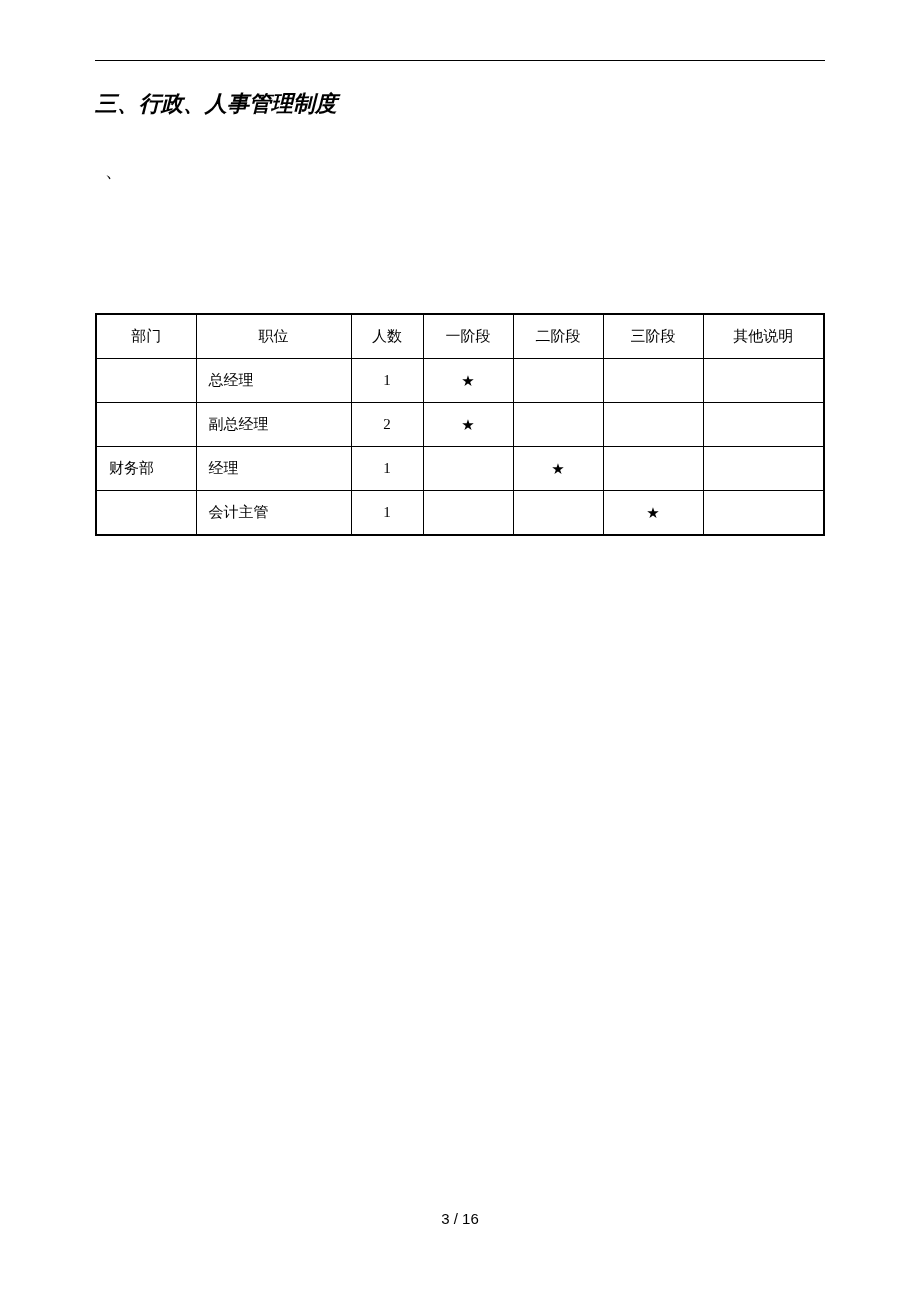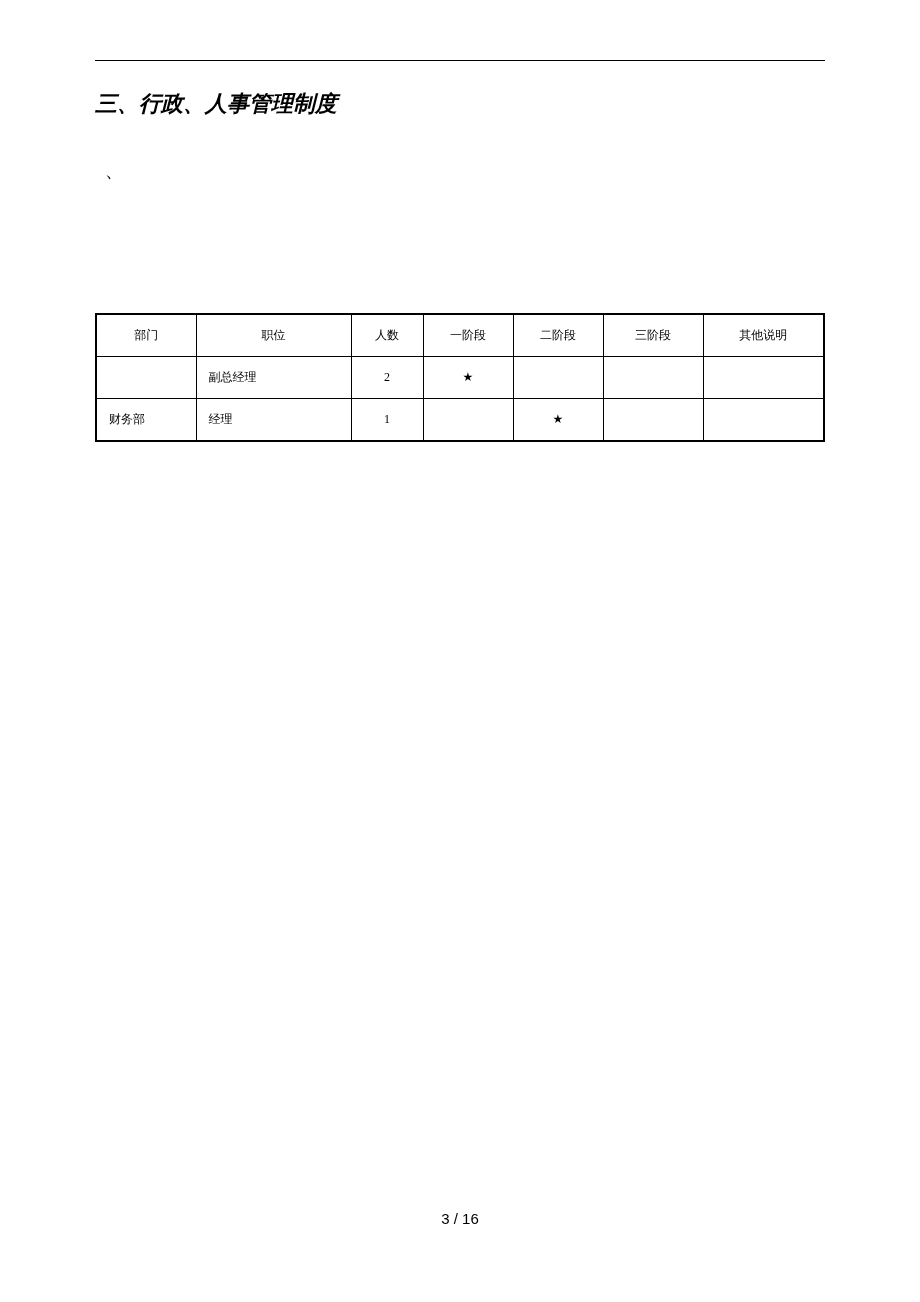--- a/index.html
+++ b/index.html
@@ -50,21 +50,21 @@
       width: 100%;
       border-collapse: collapse;
       border-left: 2px solid #000;
       border-right: 2px solid #000;
       border-top: 2px solid #000;
       border-bottom: 2px solid #000;
     }
     th, td {
       border: 1px solid #000;
       padding: 12px 20px;
-      font-size: 12px;
+      font-size: 15px;
       font-family: "SimSun", "宋体", serif;
       vertical-align: middle;
     }
     th {
       text-align: center;
       font-weight: normal;
     }
     td.center {
       text-align: center;
     }
@@ -109,33 +109,51 @@
         <th class="col-count">人数</th>
         <th class="col-phase1">一阶段</th>
         <th class="col-phase2">二阶段</th>
         <th class="col-phase3">三阶段</th>
         <th class="col-other">其他说明</th>
       </tr>
     </thead>
     <tbody>
       <tr>
         <td class="left"></td>
+        <td class="left">总经理</td>
+        <td class="center">1</td>
+        <td class="center">★</td>
+        <td class="center"></td>
+        <td class="center"></td>
+        <td class="center"></td>
+      </tr>
+      <tr>
+        <td class="left"></td>
         <td class="left">副总经理</td>
         <td class="center">2</td>
         <td class="center">★</td>
         <td class="center"></td>
         <td class="center"></td>
         <td class="center"></td>
       </tr>
       <tr>
         <td class="left">财务部</td>
         <td class="left">经理</td>
         <td class="center">1</td>
         <td class="center"></td>
         <td class="center">★</td>
         <td class="center"></td>
         <td class="center"></td>
       </tr>
+      <tr>
+        <td class="left"></td>
+        <td class="left">会计主管</td>
+        <td class="center">1</td>
+        <td class="center"></td>
+        <td class="center"></td>
+        <td class="center">★</td>
+        <td class="center"></td>
+      </tr>
     </tbody>
   </table>
 </div>
 
 <div class="page-number">3 / 16</div>
 
 </body></html>

